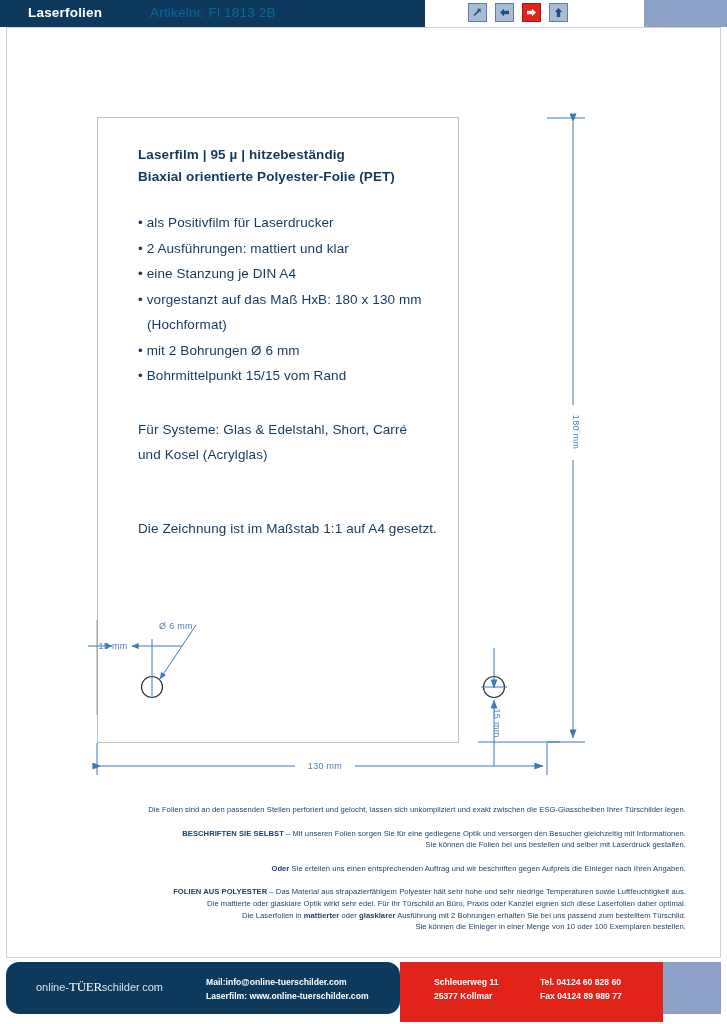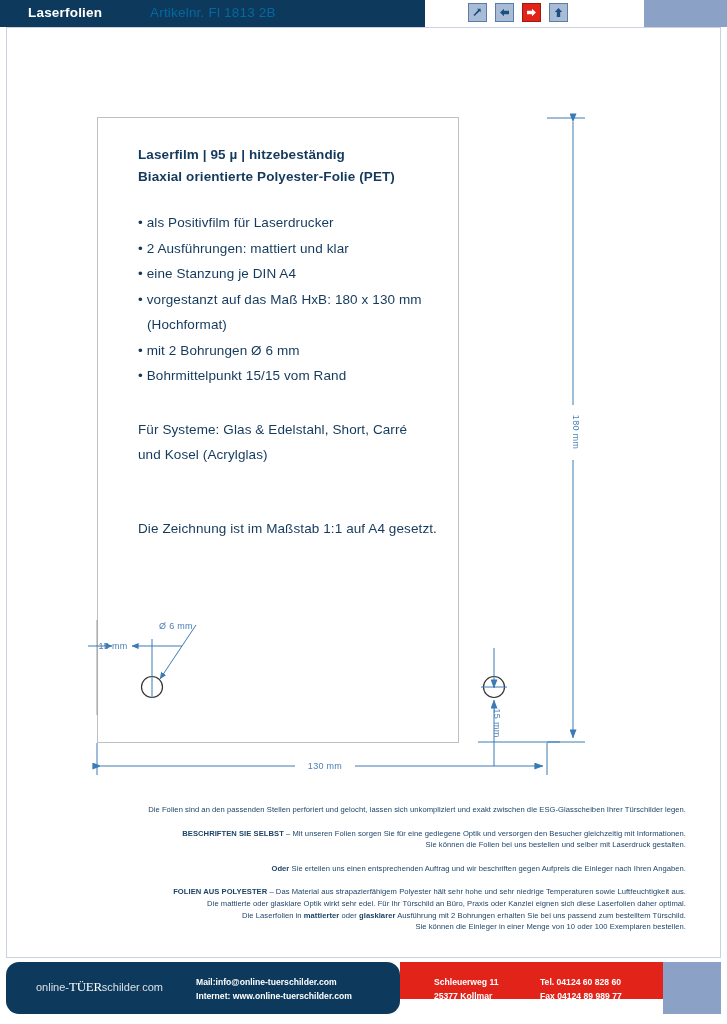--- a/index.html
+++ b/index.html
@@ -184,21 +184,21 @@
   .footer-navy {
     position: absolute;
     left: 0; top: 0;
     width: 394px; height: 52px;
     background: #0d3a5c;
     border-radius: 13px;
   }
   .footer-red {
     position: absolute;
     left: 394px; top: 0;
-    width: 263px; height: 37px;
+    width: 263px; height: 60px;
     background: #e2231a;
   }
   .footer-blue {
     position: absolute;
     left: 657px; top: 0;
     width: 58px; height: 52px;
     background: #8ba2c6;
   }
   .logo {
     position: absolute;
@@ -209,21 +209,21 @@
   }
   .logo .serif {
     font-family: "Liberation Serif", serif;
     font-size: 13px;
     color: #ffffff;
     letter-spacing: -0.3px;
   }
   .logo .dot { color: #e2231a; }
   .footer-contact {
     position: absolute;
-    left: 190px; top: 14px;
+    left: 200px; top: 14px;
     font-size: 8.6px;
     font-weight: bold;
     color: #ffffff;
     line-height: 13.5px;
     white-space: nowrap;
   }
   .footer-addr {
     position: absolute;
     left: 34px; top: 14px;
     font-size: 8.6px;
@@ -373,21 +373,21 @@
     </p>
   </div>
 
   <div class="footer">
     <div class="footer-navy">
       <div class="logo">
         <span>online-</span><span class="serif">TÜER</span><span>schilder</span><span class="dot">.</span><span>com</span>
       </div>
       <div class="footer-contact">
         <div>Mail:info@online-tuerschilder.com</div>
-        <div>Internet: www.online-tuerschilder.com</div>
+        <div>Laserfilm: www.online-tuerschilder.com</div>
       </div>
     </div>
 
     <div class="footer-red">
       <div class="footer-addr">
         <div>Schleuerweg 11</div>
         <div>25377 Kollmar</div>
       </div>
       <div class="footer-tel">
         <div>Tel. 04124 60 828 60</div>

